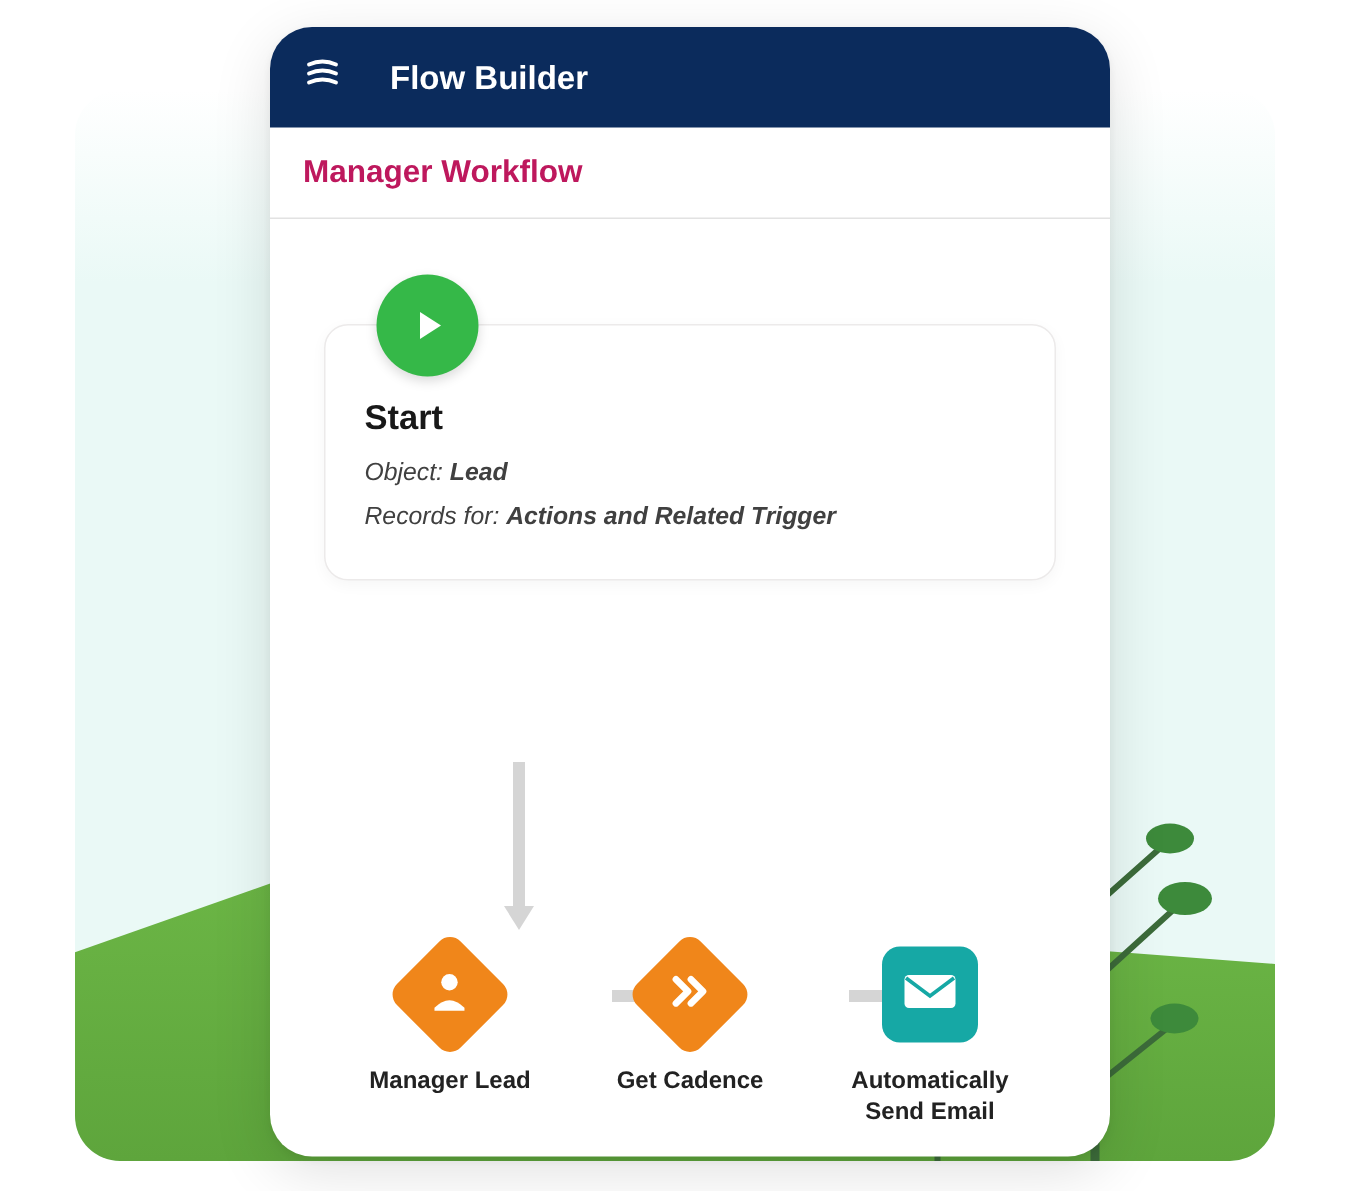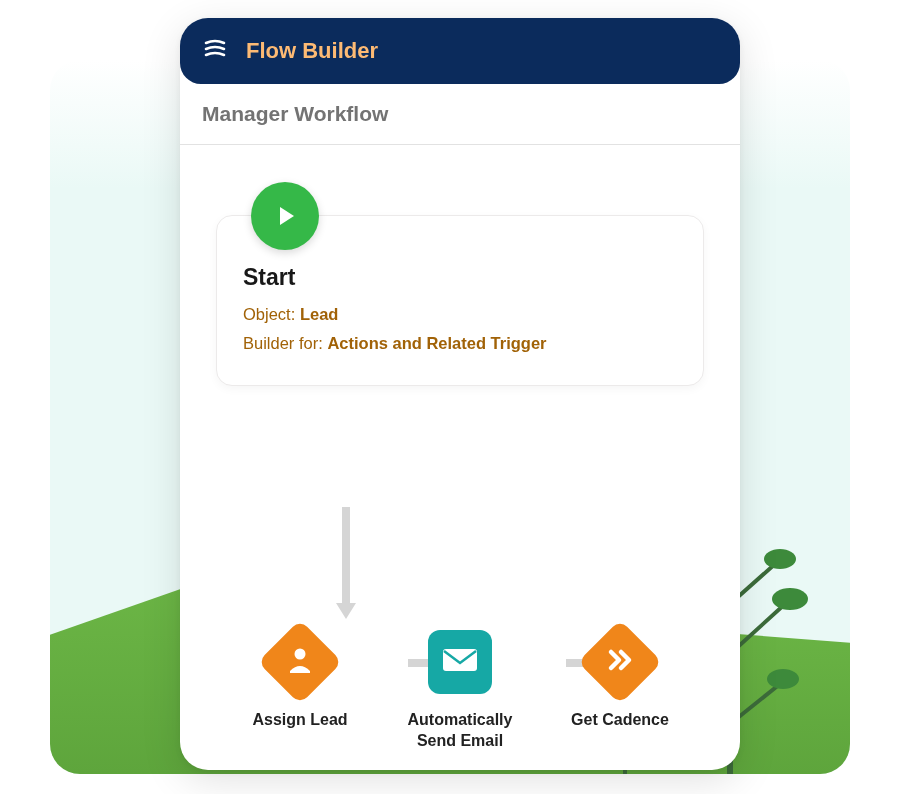--- a/index.html
+++ b/index.html
@@ -59,37 +59,36 @@
     left: 180px;
     top: 18px;
     width: 560px;
     background: #fff;
     border-radius: 28px;
     box-shadow: 0 10px 40px rgba(0,0,0,0.12), 0 2px 6px rgba(0,0,0,0.06);
     overflow: hidden;
   }
   .panel-header {
     background: #0b2b5c;
-    color: #fdba74;
+    color: #ffffff;
     display: flex;
     align-items: center;
     padding: 18px 22px;
-    gap: 18px;
-    border-radius: 21px;
+    gap: 32px;
   }
   .panel-header .title {
     font-size: 22px;
     font-weight: 600;
   }
   .panel-sub {
     padding: 18px 22px;
     border-bottom: 1px solid #e2e2e2;
     font-size: 21px;
     font-weight: 700;
-    color: #737373;
+    color: #be185d;
   }
   .canvas {
     position: relative;
     padding: 20px 16px 30px 16px;
     height: 625px;
   }
   .start-card {
     position: relative;
     margin: 50px 20px 0 20px;
     background: #fff;
@@ -112,22 +111,23 @@
     box-shadow: 0 3px 8px rgba(0,0,0,0.15);
   }
   .start-title {
     font-size: 23px;
     font-weight: 800;
     color: #181818;
     margin-bottom: 14px;
   }
   .start-line {
     font-size: 16.5px;
-    color: #a16207;
+    color: #404040;
     margin-bottom: 10px;
+    font-style: italic;
   }
   .start-line .lbl { font-weight: 400; }
   .start-line .val { font-weight: 700; }
   .flow-row {
     position: absolute;
     left: 0; right: 0;
     top: 485px;
     display: flex;
     justify-content: center;
     align-items: flex-start;
@@ -240,21 +240,21 @@
         <svg width="28" height="28" viewBox="0 0 28 28">
           <path d="M9 5 L23 14 L9 23 Z" fill="#fff"></path>
         </svg>
       </div>
       <div class="start-title">Start</div>
       <div class="start-line">
         <span class="lbl">Object:</span>
         <span class="val">Lead</span>
       </div>
       <div class="start-line">
-        <span class="lbl">Builder for:</span>
+        <span class="lbl">Records for:</span>
         <span class="val">Actions and Related Trigger</span>
       </div>
     </div>
 
     <svg class="arrow-down" width="28" height="120" viewBox="0 0 28 120">
       <path d="M14 0 L14 100" stroke="#d5d5d5" stroke-width="8" fill="none" stroke-linecap="round"></path>
       <path d="M4 96 L14 112 L24 96 Z" fill="#d5d5d5"></path>
     </svg>
 
     <svg class="arrow-between ab1" viewBox="0 0 54 36">
@@ -273,46 +273,46 @@
           <div class="diamond">
             <span class="inner">
               <svg width="34" height="34" viewBox="0 0 34 34">
                 <circle cx="17" cy="11" r="5.5" fill="#fff"></circle>
                 <path d="M7 28 Q17 18 27 28 L27 30 L7 30 Z" fill="#fff"></path>
                 <path d="M17 4 L19 8 L23 8 L20 11 L21 15 L17 13 L13 15 L14 11 L11 8 L15 8 Z" fill="#fff" opacity="0.0"></path>
               </svg>
             </span>
           </div>
         </div>
-        <div class="node-label">Assign Lead</div>
+        <div class="node-label">Manager Lead</div>
+      </div>
+
+      <div class="node">
+        <div class="node-shape">
+          <div class="diamond">
+            <span class="inner">
+              <svg width="34" height="34" viewBox="0 0 34 34">
+                <path d="M8 9 L16 17 L8 25" stroke="#fff" stroke-width="4.5" fill="none" stroke-linecap="round" stroke-linejoin="round"></path>
+                <path d="M18 9 L26 17 L18 25" stroke="#fff" stroke-width="4.5" fill="none" stroke-linecap="round" stroke-linejoin="round"></path>
+              </svg>
+            </span>
+          </div>
+        </div>
+        <div class="node-label">Get Cadence</div>
       </div>
 
       <div class="node">
         <div class="node-shape">
           <div class="square">
             <span>
               <svg width="38" height="30" viewBox="0 0 38 30">
                 <rect x="2" y="4" width="34" height="22" rx="3" fill="#fff"></rect>
                 <path d="M3 6 L19 18 L35 6" stroke="#16a8a5" stroke-width="2.5" fill="none"></path>
               </svg>
             </span>
           </div>
         </div>
         <div class="node-label">Automatically Send Email</div>
       </div>
 
-      <div class="node">
-        <div class="node-shape">
-          <div class="diamond">
-            <span class="inner">
-              <svg width="34" height="34" viewBox="0 0 34 34">
-                <path d="M8 9 L16 17 L8 25" stroke="#fff" stroke-width="4.5" fill="none" stroke-linecap="round" stroke-linejoin="round"></path>
-                <path d="M18 9 L26 17 L18 25" stroke="#fff" stroke-width="4.5" fill="none" stroke-linecap="round" stroke-linejoin="round"></path>
-              </svg>
-            </span>
-          </div>
-        </div>
-        <div class="node-label">Get Cadence</div>
-      </div>
-
     </div>
   </div>
 </div>
 
 </body></html>

